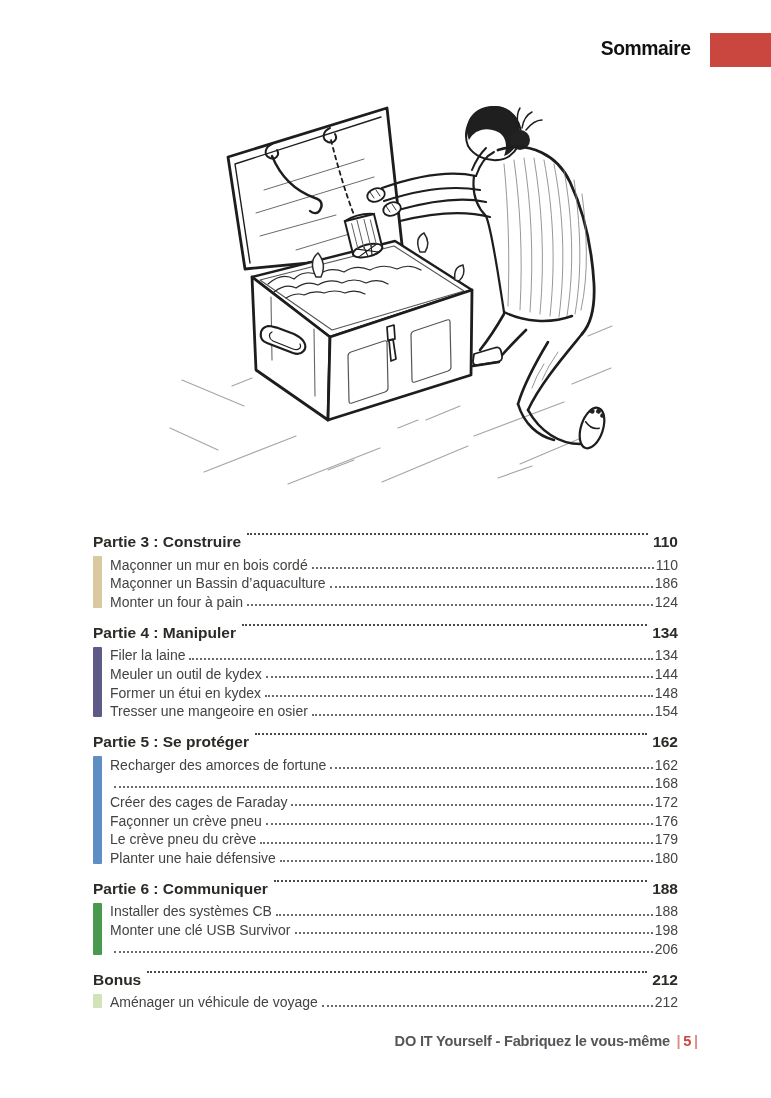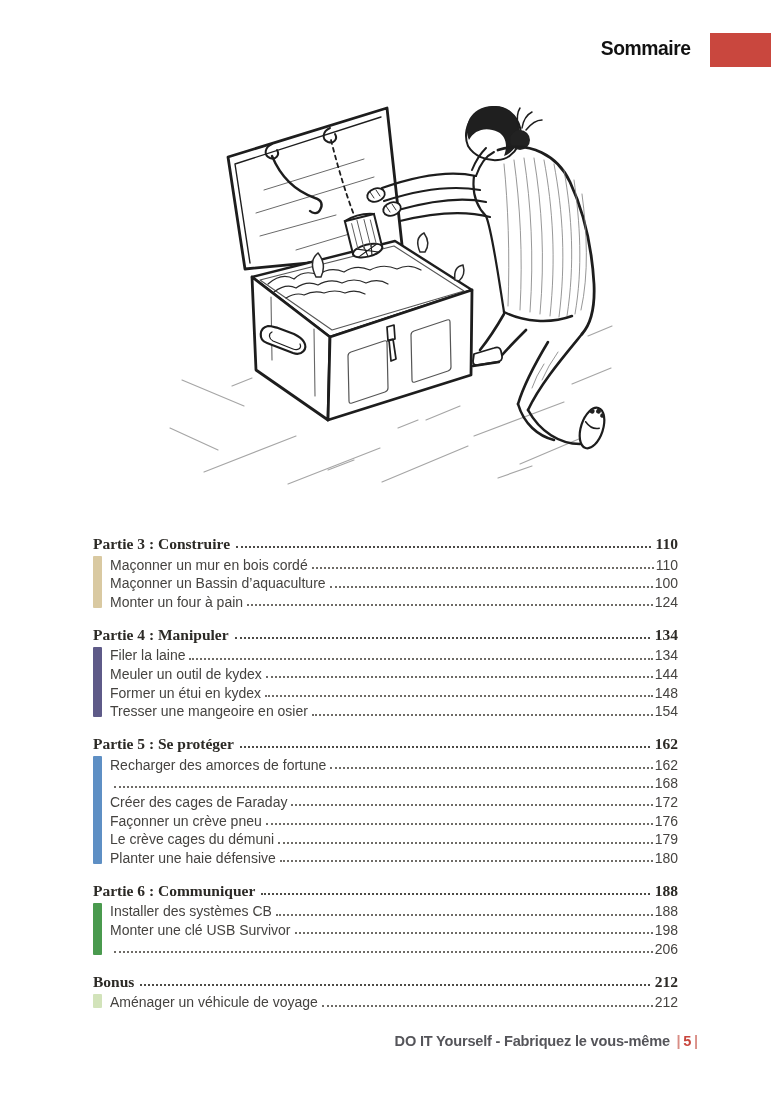--- a/index.html
+++ b/index.html
@@ -32,25 +32,24 @@
   .illustration{
     position:absolute; left:168px; top:84px;
     width:446px; height:412px;
   }
   
   .toc{
     position:absolute; left:93px; top:533px; width:585px;
   }
   .toc-section{margin-bottom:14px;}
   .toc-head{
-    display:flex; align-items:flex-end;
+    display:flex; align-items:flex-start;
     height:19px; margin-bottom:2px;
     font-size:15.5px; font-weight:700; color:var(--heading-ink);
     line-height:17px;
-    font-family:Liberation Serif, serif;
   }
   .toc-head .dots{
     flex:1; margin:0 5px 4px 6px;
     border-bottom:2.4px dotted #4c4a46;
   }
   .toc-body{display:flex;}
   .toc-bar{width:9px; border-radius:1px; margin:2px 8px 2px 0; flex:none;}
   .toc-items{flex:1; min-width:0;}
   .toc-row{
     display:flex; align-items:flex-end; height:18.6px;
@@ -241,21 +240,21 @@
       <div class="toc-items">
   <div class="toc-row">
     <span>Maçonner un mur en bois cordé</span>
     <span class="dots"></span>
     <span class="pagenum">110</span>
   </div>
 
   <div class="toc-row">
     <span>Maçonner un Bassin d’aquaculture</span>
     <span class="dots"></span>
-    <span class="pagenum">100</span>
+    <span class="pagenum">186</span>
   </div>
 
   <div class="toc-row">
     <span>Monter un four à pain</span>
     <span class="dots"></span>
     <span class="pagenum">124</span>
   </div>
 </div>
     </div>
   </div>
@@ -322,21 +321,21 @@
     <span class="pagenum">172</span>
   </div>
 
   <div class="toc-row">
     <span>Façonner un crève pneu</span>
     <span class="dots"></span>
     <span class="pagenum">176</span>
   </div>
 
   <div class="toc-row">
-    <span>Le crève cages du démuni</span>
+    <span>Le crève pneu du crève</span>
     <span class="dots"></span>
     <span class="pagenum">179</span>
   </div>
 
   <div class="toc-row">
     <span>Planter une haie défensive</span>
     <span class="dots"></span>
     <span class="pagenum">180</span>
   </div>
 </div>

